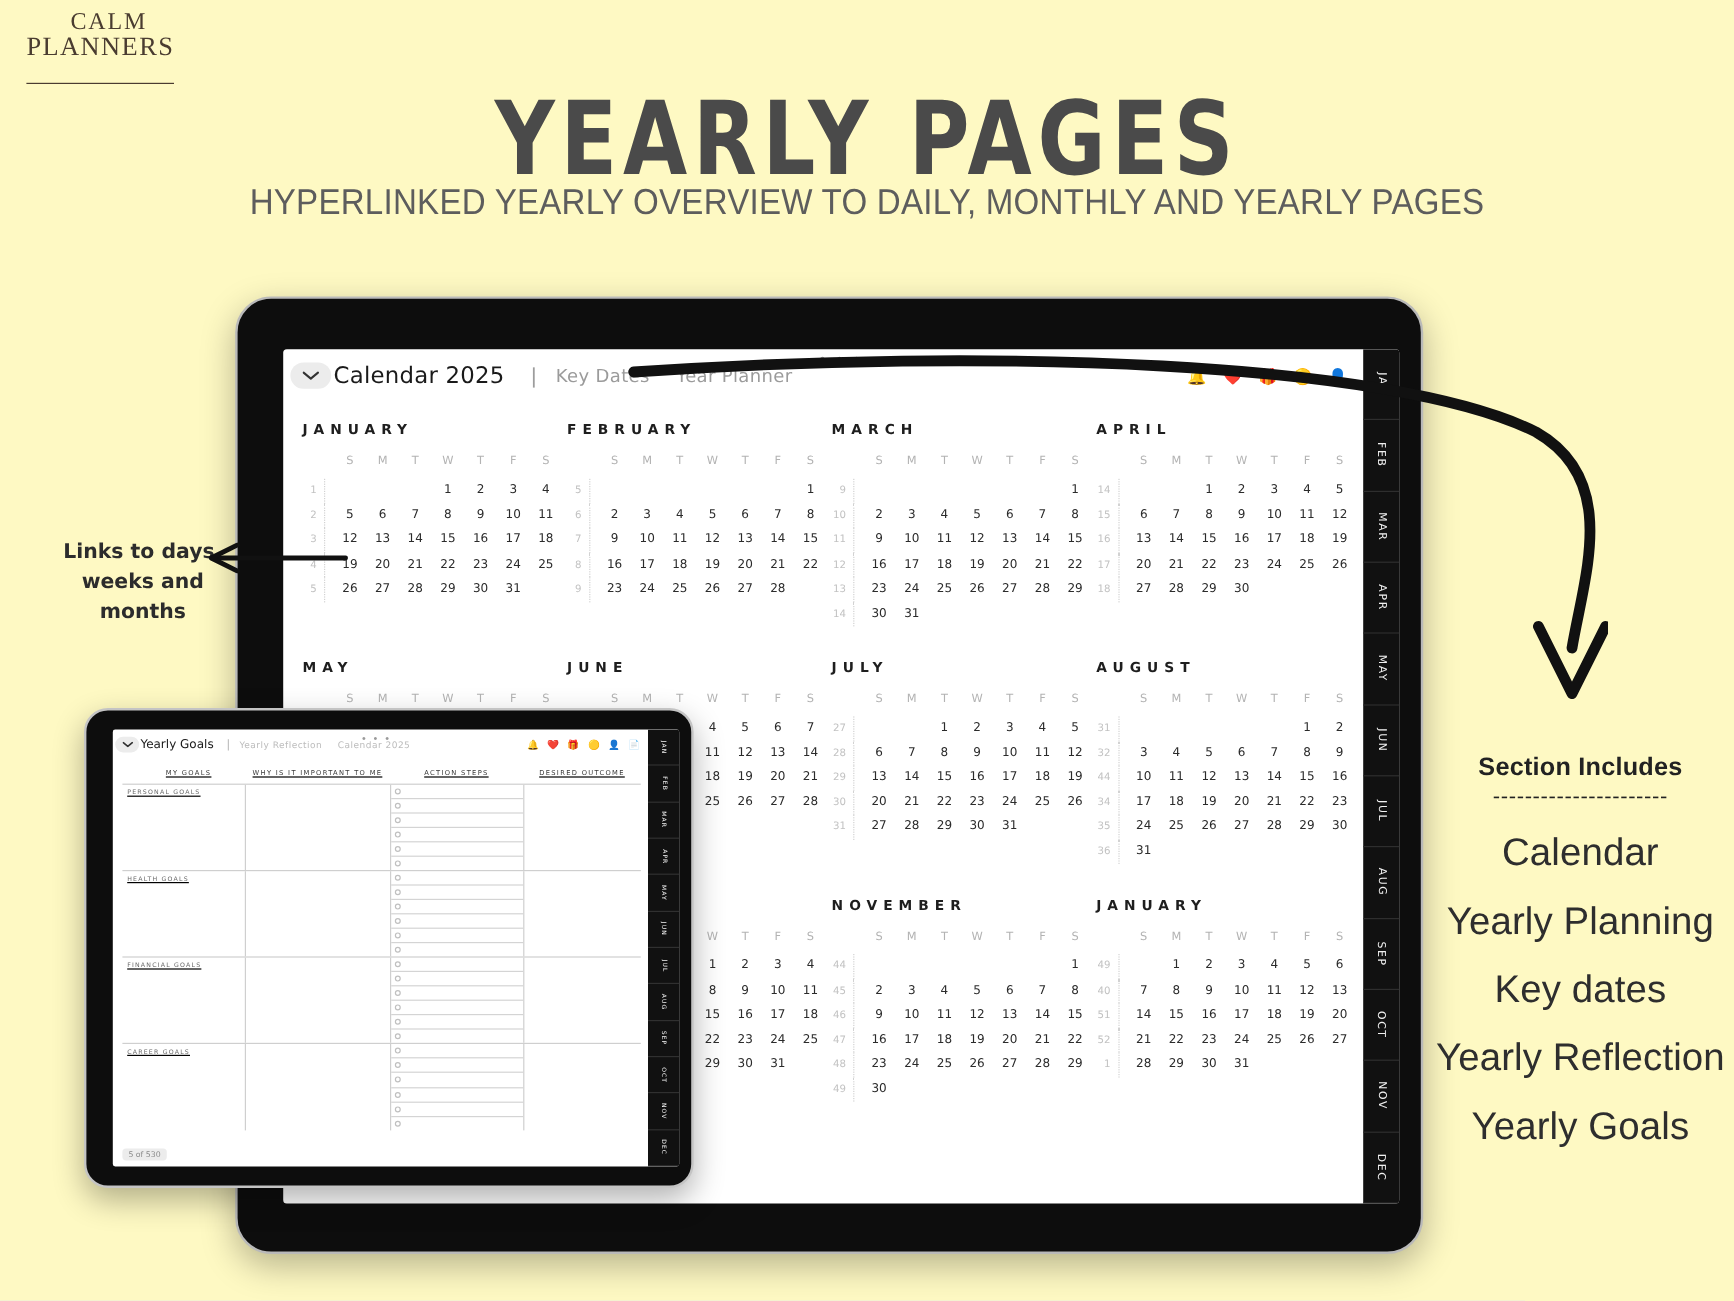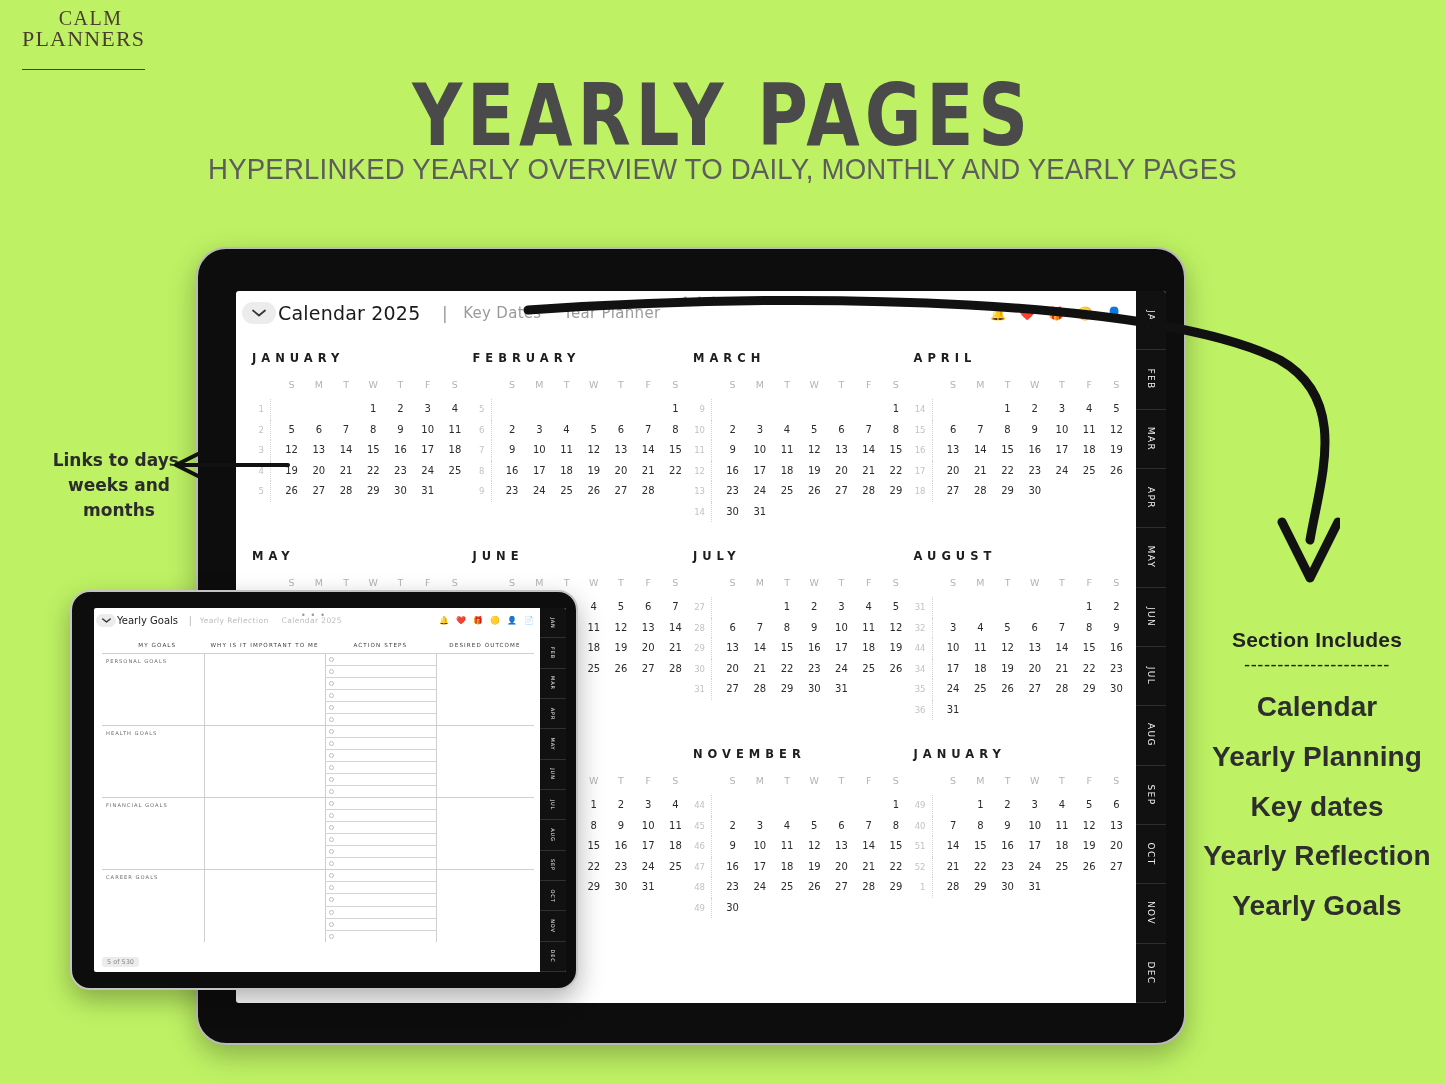--- a/index.html
+++ b/index.html
@@ -2,21 +2,21 @@
 <html><head>
 <meta charset="utf-8">
 <style>
   * { box-sizing: border-box; margin: 0; padding: 0; }
   html, body {
     width: 1445px; height: 1084px;
     background: #f2f0ec;
     font-family: "Liberation Sans", sans-serif;
     overflow: hidden;
   }
-  .page { position: relative; width: 1445px; height: 1084px; background: #bef264; }
+  .page { position: relative; width: 1445px; height: 1084px; background: #fef9c3; }
 
   
   .logo { position: absolute; left: 22px; top: 8px; color: #4a3c30; line-height: 1.02; }
   .logo .l1 {
     font-family: "Liberation Serif", serif; font-size: 20px; letter-spacing: 1.5px;
     text-align: center; padding-left: 14px;
   }
   .logo .l2 {
     font-family: "Liberation Serif", serif; font-size: 22px; letter-spacing: 1.2px;
     border-bottom: 1.5px solid #4a3c30; padding-bottom: 18px;
@@ -114,21 +114,21 @@
   }
   .tablet-small .screen { position: relative; width: 100%; height: 100%; background: #fff; border-radius: 2px; overflow: hidden; }
   .s-notch { position: absolute; left: 44%; top: 2px; color: #9a9a9a; font-size: 9px; letter-spacing: 2px; }
   .s-top { height: 24px; display: flex; align-items: center; padding: 0 4px 0 2px; }
   .s-chev { width: 20px; height: 13px; background: #ececec; border-radius: 7px; display: flex; align-items: center; justify-content: center; }
   .s-title { font-family: "DejaVu Sans", sans-serif; font-size: 10px; color: #1a1a1a; margin-left: 1px; }
   .s-div { color: #b5b5b5; margin: 0 8px 0 11px; font-size: 10px; }
   .s-link { font-family: "DejaVu Sans", sans-serif; font-size: 7.5px; color: #bcbcbc; margin-right: 13px; letter-spacing: .4px; }
   .s-icons { margin-left: auto; display: flex; gap: 7px; font-size: 8px; padding-right: 28px; }
 
-  .s-body { position: absolute; left: 0; right: 26px; top: 26px; bottom: 0; padding: 8px 6px 0 8px; }
+  .s-body { position: absolute; left: 0; right: 26px; top: 26px; bottom: 0; padding: 8px 6px 0 8px; text-decoration: underline; }
   .s-colhdr { display: grid; grid-template-columns: 1.15fr 1.35fr 1.25fr 1.1fr; }
   .s-colhdr div {
     text-align: center; font-family: "DejaVu Sans", sans-serif; font-size: 5.6px;
     letter-spacing: 1.1px; color: #3b3b3b;
   }
   .s-colhdr div:first-child { padding-left: 8px; }
   .s-rows { margin-top: 5px; border-top: 1px solid #cfcfcf; }
   .s-row { display: grid; grid-template-columns: 1.15fr 1.35fr 1.25fr 1.1fr; height: 72px; border-bottom: 1px solid #cfcfcf; }
   .s-row:last-child { border-bottom: none; }
   .s-lbl { font-family: "DejaVu Sans", sans-serif; font-size: 5.2px; letter-spacing: 1px; color: #6a6a6a; padding: 4px 0 0 4px; }
@@ -157,22 +157,22 @@
 
   .includes {
     position: absolute; left: 1192px; top: 628px; width: 250px; text-align: center;
   }
   .inc-title {
     font-family: Liberation Sans, sans-serif; font-weight: bold; font-size: 21px;
     color: #222; letter-spacing: .2px;
   }
   .inc-dash { font-family: "DejaVu Sans", sans-serif; font-size: 17px; color: #222; letter-spacing: .5px; margin: 2px 0 8px; }
   .inc-item {
-    font-family: "Liberation Sans", sans-serif; font-size: 28px; color: #2e2e2e;
-    line-height: 1.78; letter-spacing: .1px; font-weight: bold;
+    font-family: "Liberation Sans", sans-serif; font-size: 32px; color: #2e2e2e;
+    line-height: 1.78; letter-spacing: .1px;
   }
 </style>
 </head>
 <body>
 
 <div class="page">
 
   <div class="logo">
     <div class="l1">CALM</div>
     <div class="l2">PLANNERS</div>

